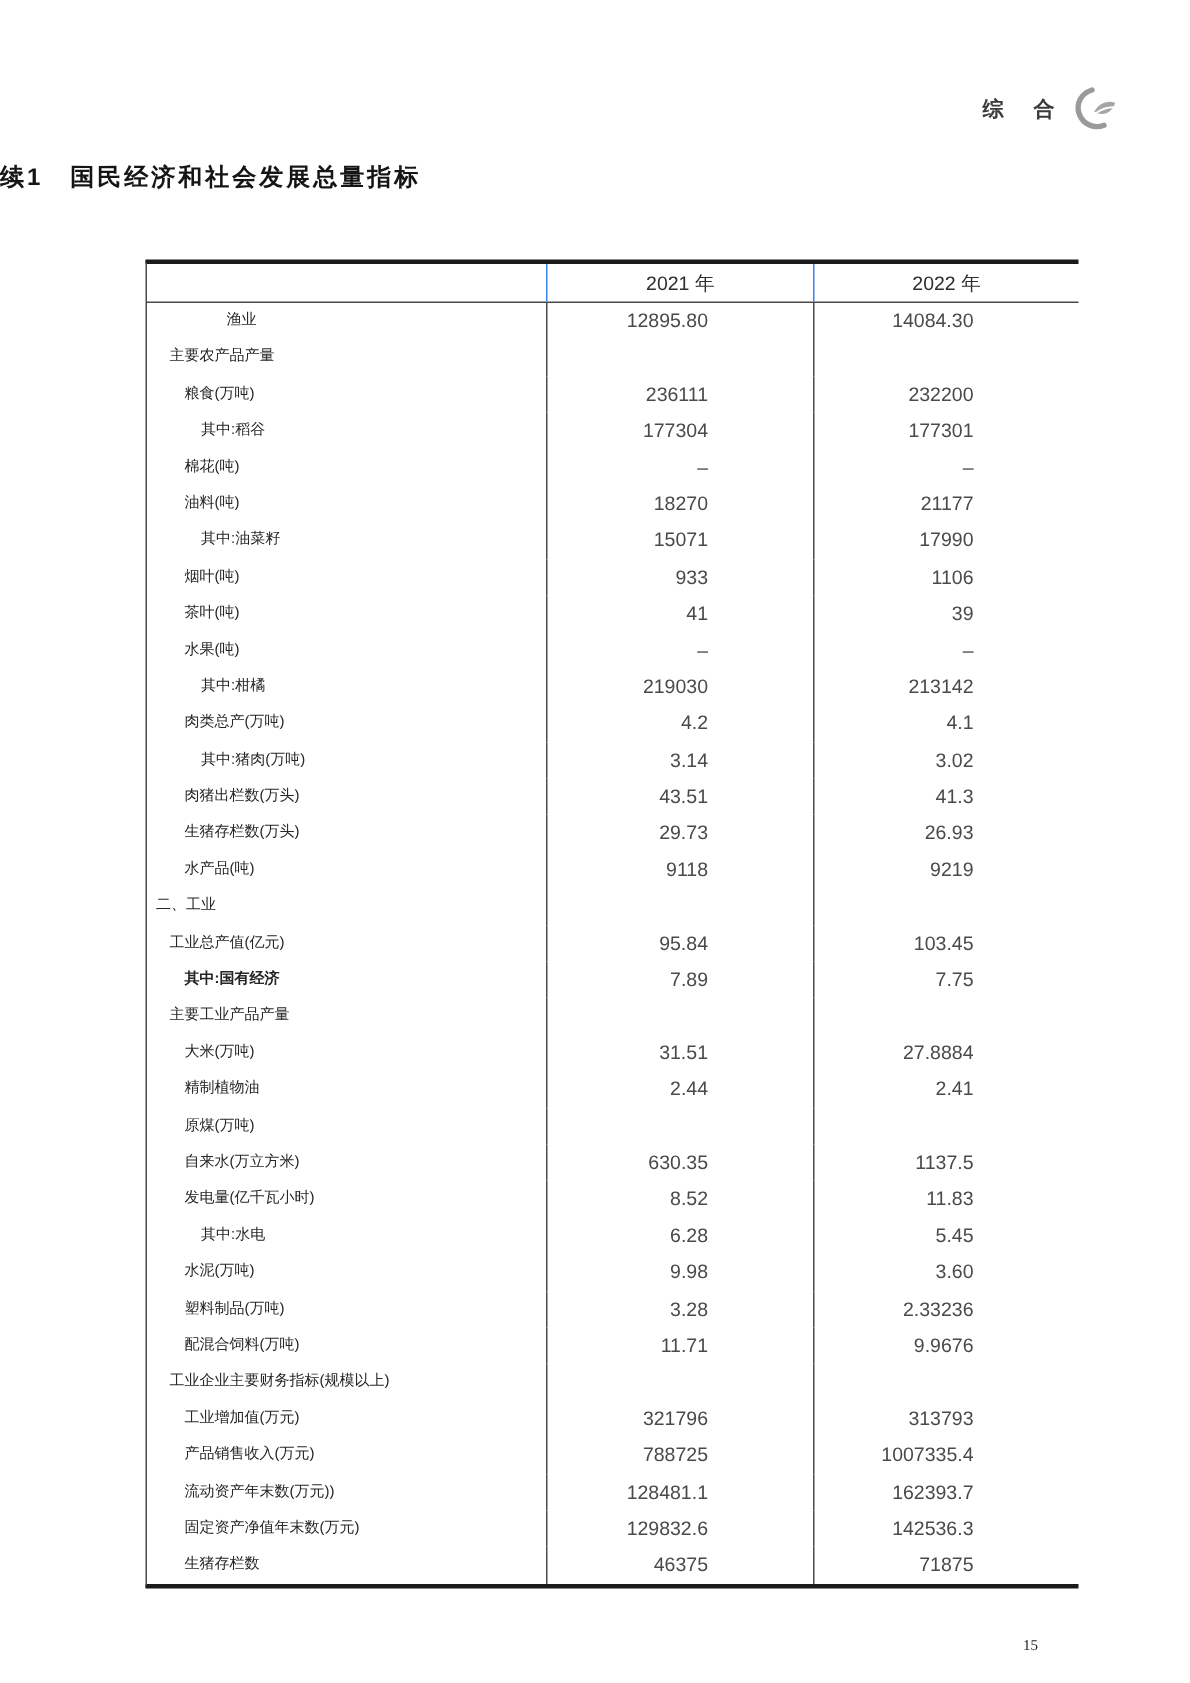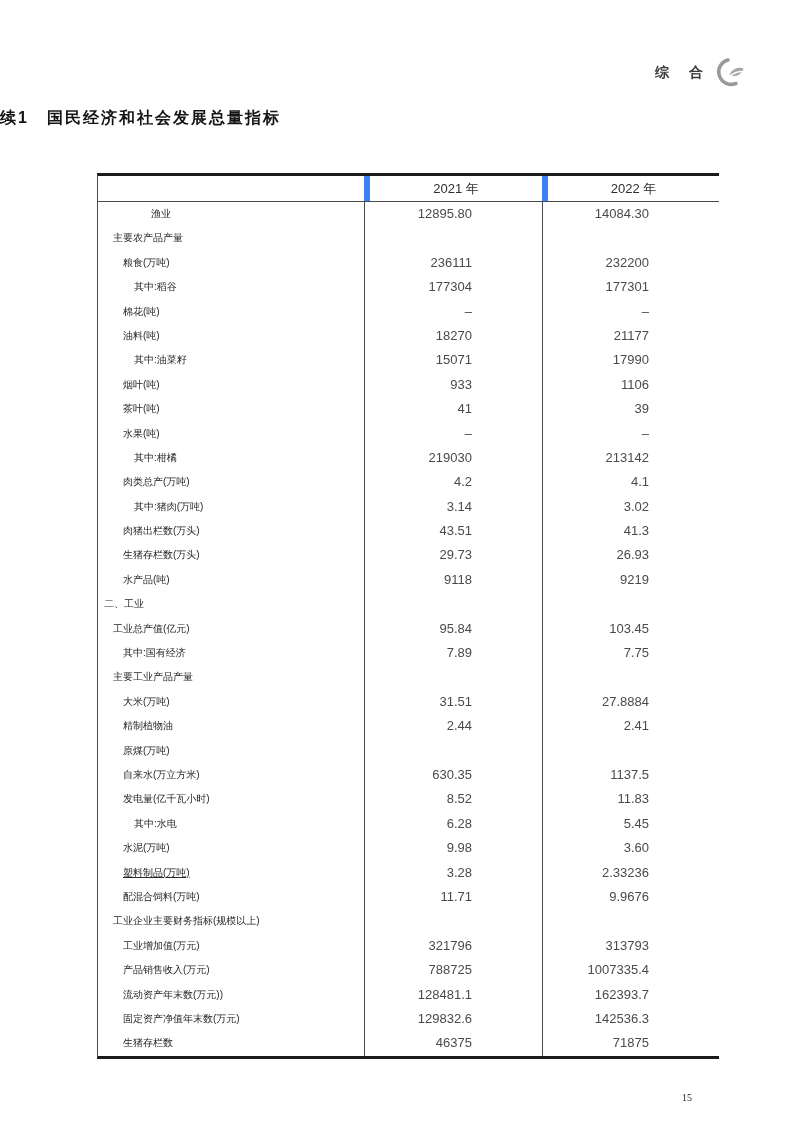--- a/index.html
+++ b/index.html
@@ -56,21 +56,21 @@
   }
   .thead {
     height: 25px;
     border-bottom: 1px solid #4a4a4a;
   }
   .head-cell {
     font-size: 13px;
     color: #2e2e2e;
     text-align: center;
     line-height: 25px;
-    border-left: 6px solid #3b82f6;
+    border-left: 1px solid #3b82f6;
   }
   .row { height: 24.4px; }
   .cell { overflow: hidden; white-space: nowrap; }
   .label-cell {
     font-size: 10px;
     color: #262626;
     line-height: 24.4px;
   }
   .val-cell {
     font-size: 13px;
@@ -218,21 +218,21 @@
     <div class="cell val-cell"></div>
   </div>
 
   <div class="row">
     <div class="cell label-cell" style="padding-left: 15px;">工业总产值(亿元)</div>
     <div class="cell val-cell">95.84</div>
     <div class="cell val-cell">103.45</div>
   </div>
 
   <div class="row">
-    <div class="cell label-cell" style="padding-left: 25px;">其中:国有经济</div>
+    <div class="cell label-cell" style="padding-left: 25px; font-weight: bold;">其中:国有经济</div>
     <div class="cell val-cell">7.89</div>
     <div class="cell val-cell">7.75</div>
   </div>
 
   <div class="row">
     <div class="cell label-cell" style="padding-left: 15px;">主要工业产品产量</div>
     <div class="cell val-cell"></div>
     <div class="cell val-cell"></div>
   </div>
 
@@ -272,21 +272,21 @@
     <div class="cell val-cell">5.45</div>
   </div>
 
   <div class="row">
     <div class="cell label-cell" style="padding-left: 25px;">水泥(万吨)</div>
     <div class="cell val-cell">9.98</div>
     <div class="cell val-cell">3.60</div>
   </div>
 
   <div class="row">
-    <div class="cell label-cell" style="padding-left: 25px; text-decoration: underline;">塑料制品(万吨)</div>
+    <div class="cell label-cell" style="padding-left: 25px;">塑料制品(万吨)</div>
     <div class="cell val-cell">3.28</div>
     <div class="cell val-cell">2.33236</div>
   </div>
 
   <div class="row">
     <div class="cell label-cell" style="padding-left: 25px;">配混合饲料(万吨)</div>
     <div class="cell val-cell">11.71</div>
     <div class="cell val-cell">9.9676</div>
   </div>
 

